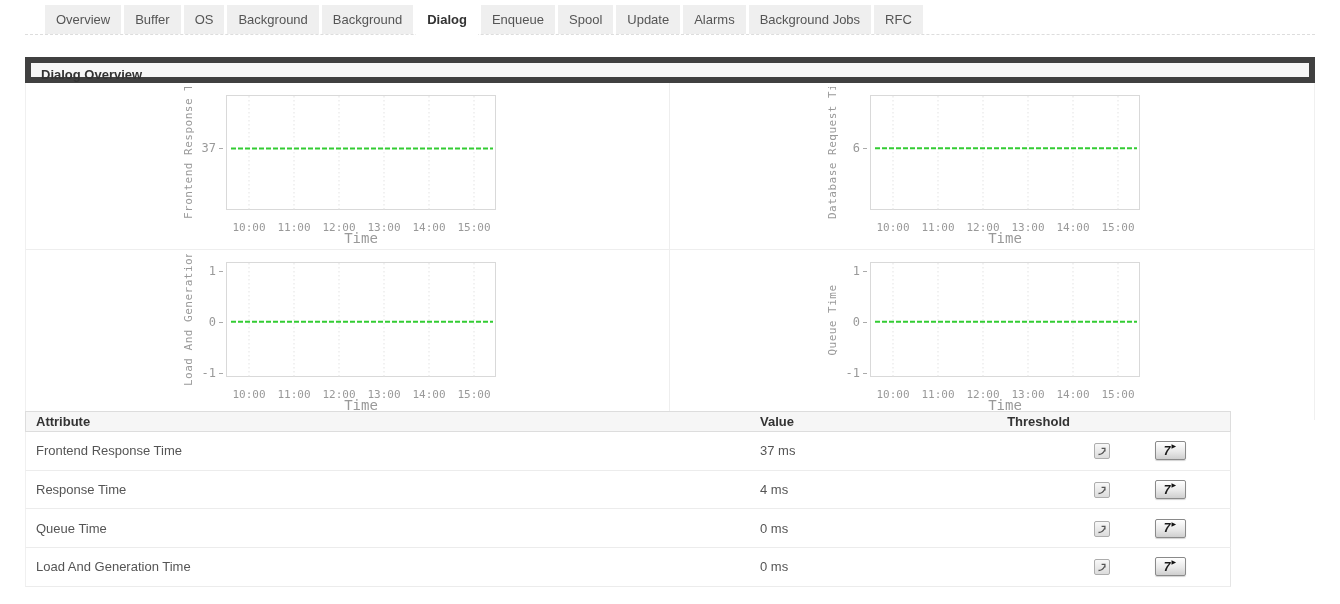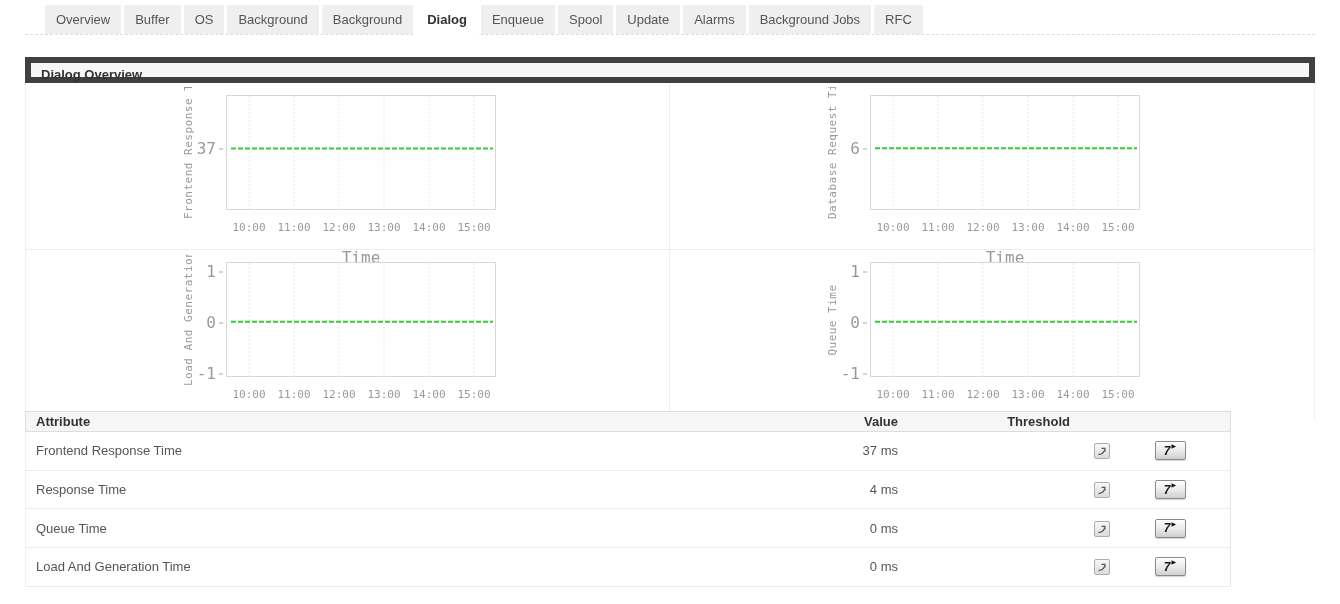--- a/index.html
+++ b/index.html
@@ -28,38 +28,38 @@
   .cell.c3 { left:644px; top:167px; }
 
   .plot { position:absolute; left:200px; top:12px; width:270px; height:115px;
     border:1px solid #d9d9d9; background:#fff;
     font-family:"DejaVu Sans Mono", monospace; }
   .ylabel { position:absolute; right:100%; margin-right:32px; top:50%;
     transform:translateY(-50%) rotate(180deg); writing-mode:vertical-rl;
     font-family:"DejaVu Sans Mono", monospace; font-size:11px; color:#999;
     white-space:nowrap; max-height:132px; overflow:hidden; letter-spacing:.5px; }
   .ytick { position:absolute; right:100%; margin-right:4px; transform:translateY(-50%);
-    font-size:16px; color:#999; white-space:nowrap; }
+    font-size:12px; color:#999; white-space:nowrap; }
   .ytick::after { content:""; display:inline-block; width:4px; margin-left:3px;
     border-top:1px solid #aaa; vertical-align:middle; }
   .xtick { position:absolute; top:100%; margin-top:12px; transform:translateX(-50%);
     font-size:11px; color:#999; white-space:nowrap; }
-  .xlabel { position:absolute; top:100%; margin-top:39px; left:50%;
-    transform:translateX(-50%); font-size:16px; color:#999; }
+  .xlabel { position:absolute; top:100%; margin-top:21px; left:50%;
+    transform:translateX(-50%); font-size:14px; color:#999; }
   .plot svg { position:absolute; left:0; top:0; }
 
   
   .tbl { position:absolute; left:25px; top:411px; width:1206px; }
   .tbl-hd { height:21px; background:#f6f6f6; border:1px solid #ddd;
     display:flex; align-items:center; font-weight:bold; color:#333; }
   .tbl-row { height:38.7px; display:flex; align-items:center; background:#fff;
     border-bottom:1px solid #ececec; border-left:1px solid #f0f0f0;
     border-right:1px solid #e5e5e5; }
   .c-attr { flex:1; padding-left:10px; }
-  .c-val  { width:150px; text-align:right; padding-right:12px; }
+  .c-val  { width:150px; padding-right:12px; }
   .c-thr  { width:200px; text-align:right; }
   .tbl-hd .c-thr { padding-right:40px; }
   .tbl-row .c-thr { padding-left:55px; }
   .c-act  { width:120px; text-align:center; }
 
   .thr-btn { display:inline-flex; align-items:center; justify-content:center;
     width:16px; height:16px; border:1px solid #adadad; border-radius:2px;
     background:linear-gradient(#f8f8f8,#dcdcdc); cursor:pointer; vertical-align:middle; }
   .hist-btn { display:inline-flex; align-items:center; justify-content:center;
     width:31px; height:19px; border:1px solid #8a8a8a; border-radius:2px;

